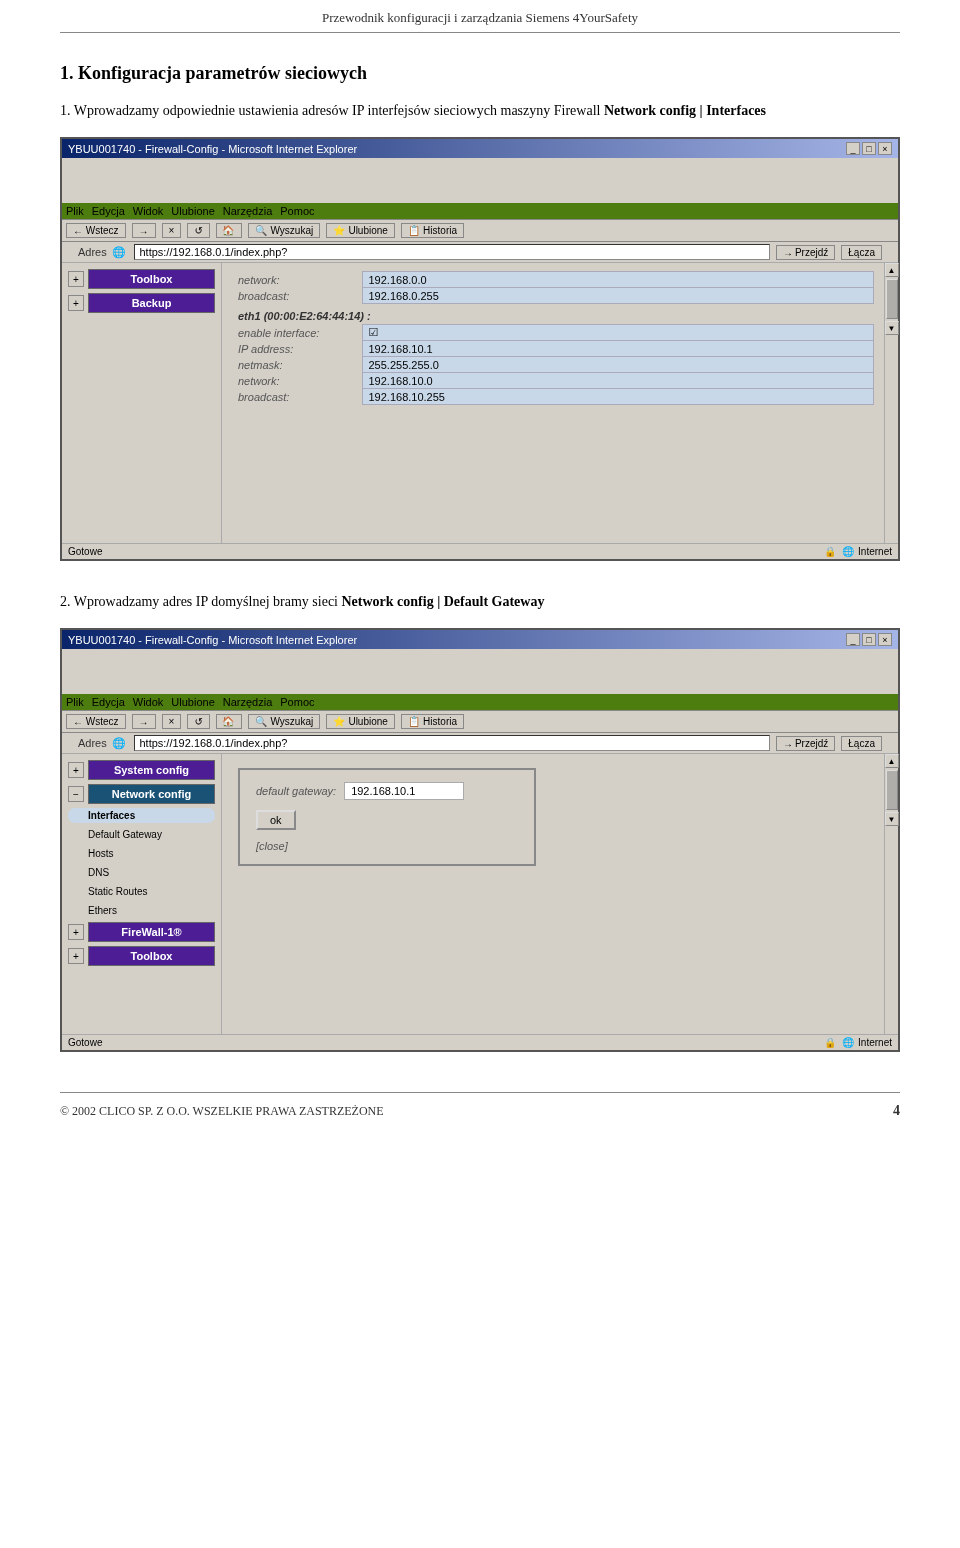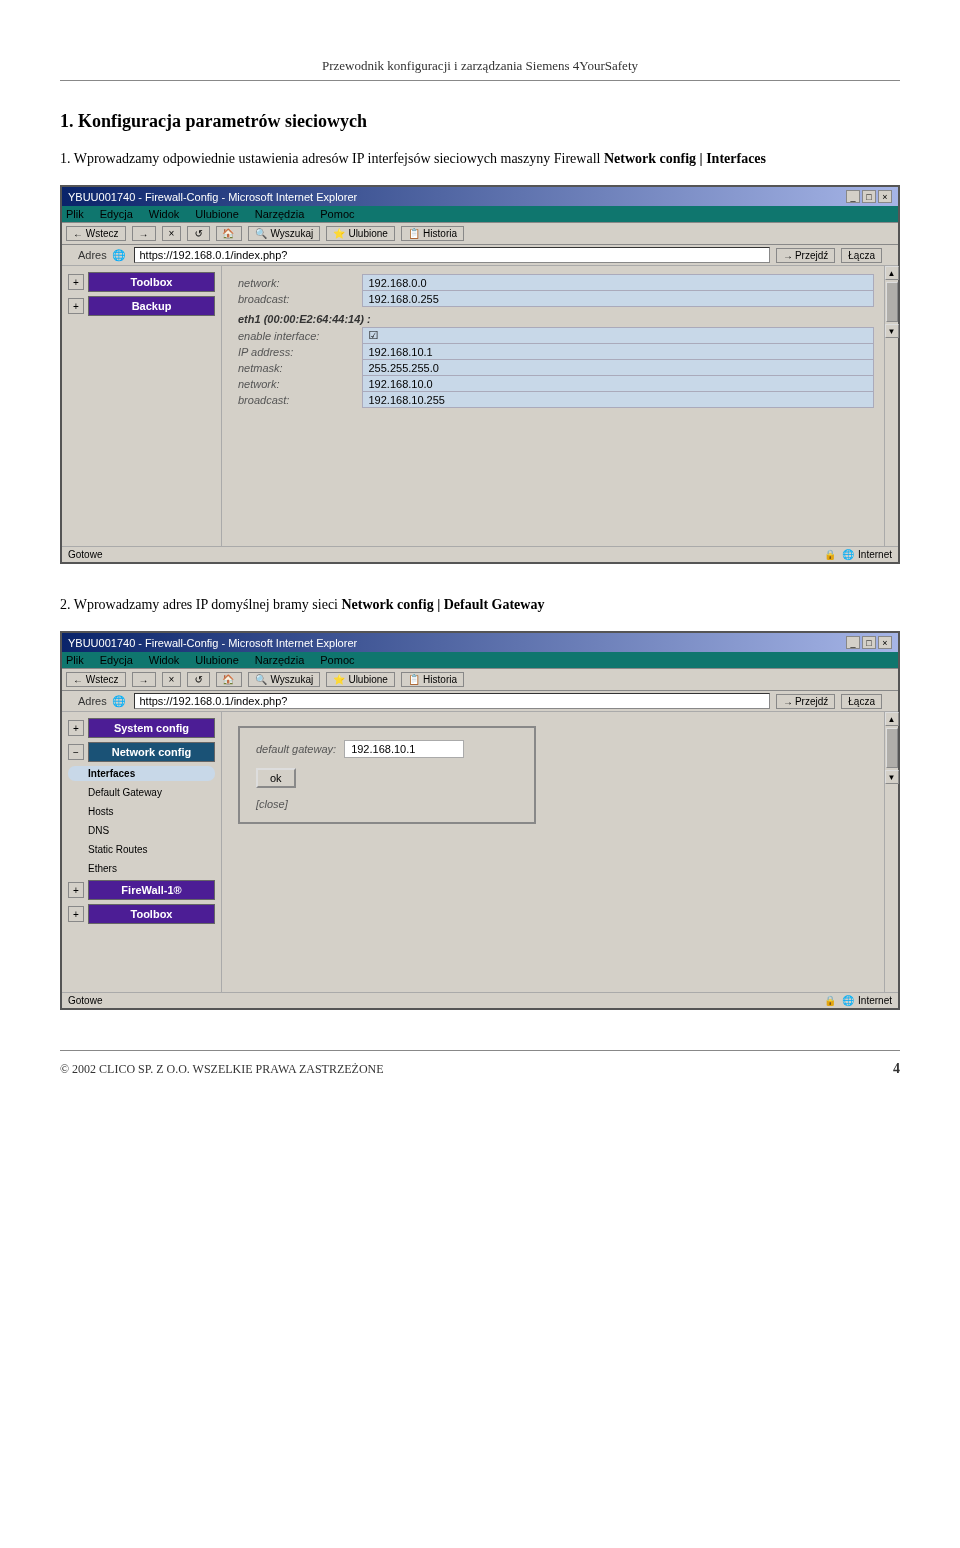--- a/index.html
+++ b/index.html
@@ -13,21 +13,20 @@
     }
 
     
     .page-header {
       text-align: center;
       font-size: 13px;
       color: #333;
       border-bottom: 1px solid #888;
       padding: 10px 0 6px;
       margin-bottom: 30px;
-      margin-top: 48px;
     }
 
     
     .section-title {
       font-size: 18px;
       font-weight: bold;
       margin-bottom: 16px;
     }
 
     .section-intro {
@@ -71,26 +70,27 @@
       border: 1px solid #888;
       font-size: 9px;
       display: flex;
       align-items: center;
       justify-content: center;
       cursor: pointer;
       color: #000;
     }
 
     .browser-menubar {
-      background: #0f766e;
+      background: #4d7c0f;
       padding: 2px 4px;
       display: flex;
-      gap: 16px;
+      gap: 8px;
       font-size: 11px;
       border-bottom: 1px solid #888;
+      margin-top: 45px;
     }
 
     .browser-menubar span {
       cursor: pointer;
     }
 
     .browser-toolbar {
       background: #d4d0c8;
       padding: 3px 4px;
       display: flex;

